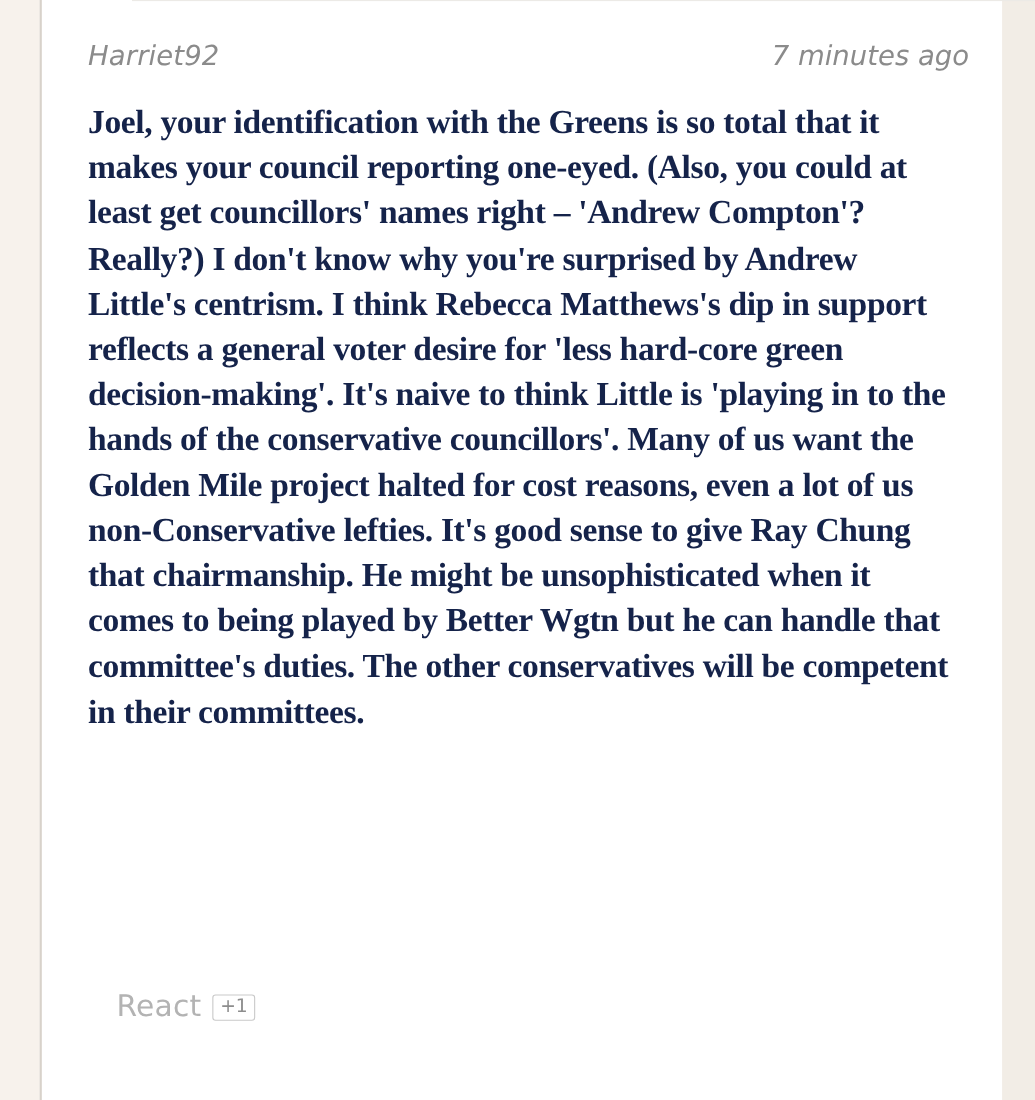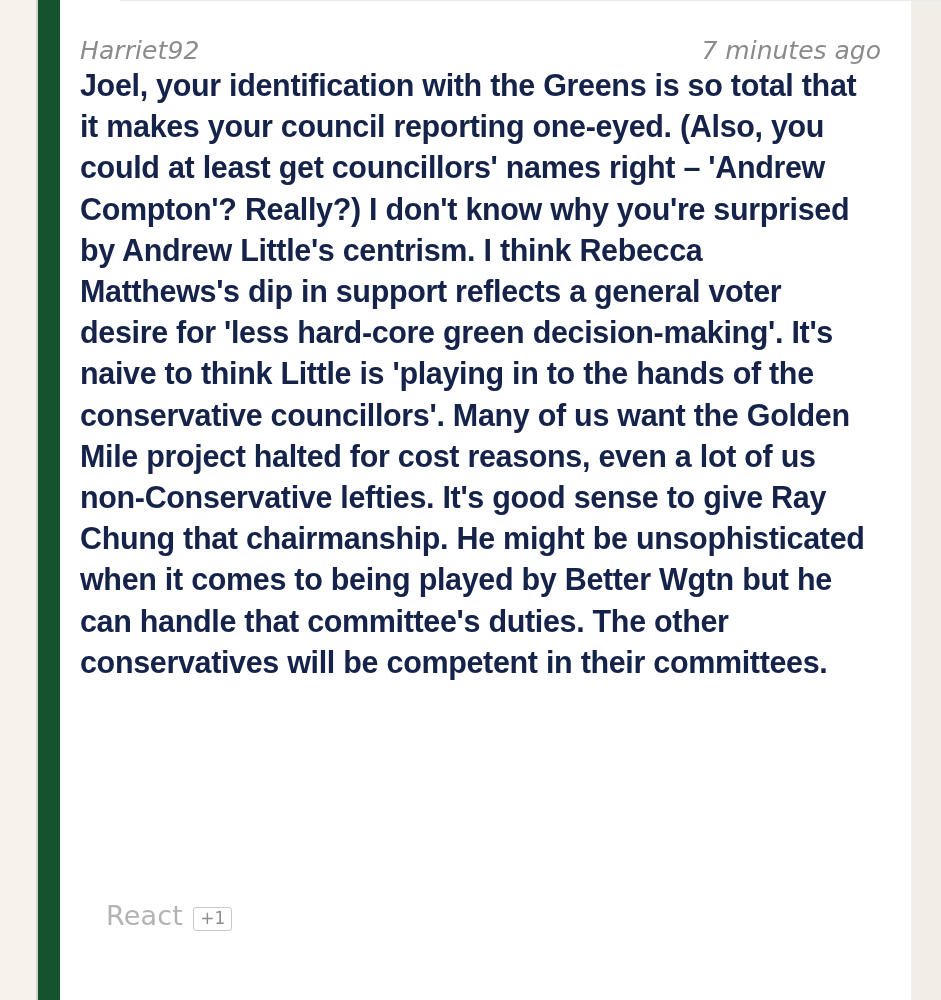--- a/index.html
+++ b/index.html
@@ -9,21 +9,21 @@
     width: 941px;
     height: 1000px;
     overflow: hidden;
     font-family: "Liberation Sans", sans-serif;
   }
 
   #page {
     position: relative;
     width: 784px;
     height: 1000px;
-    background: #14532d;
+    background: #ffffff;
     box-sizing: border-box;
     border-radius: 23px;
   }
 
   
   .left-strip {
     position: absolute;
     left: 0;
     top: 0;
     width: 36px;
@@ -89,36 +89,37 @@
   }
 
   .timestamp {
     font-family: "DejaVu Sans", sans-serif;
     font-style: italic;
     font-size: 25px;
     color: #8b8b8b;
   }
 
   .comment-body {
-    font-family: Liberation Sans, sans-serif;
+    margin-top: 26px;
+    font-family: Liberation Serif, serif;
     font-weight: bold;
     font-size: 30.5px;
     line-height: 41.2px;
     color: #15234a;
     letter-spacing: -0.35px;
     word-spacing: 0.2px;
     max-width: 790px;
   }
 
   .comment-actions {
     position: absolute;
     left: 46px;
     top: 900px;
     display: flex;
-    align-items: flex-end;
+    align-items: center;
     gap: 10px;
   }
 
   .react-label {
     font-family: "DejaVu Sans", sans-serif;
     font-size: 27px;
     color: #b3b3b3;
     letter-spacing: 0.2px;
   }
 

